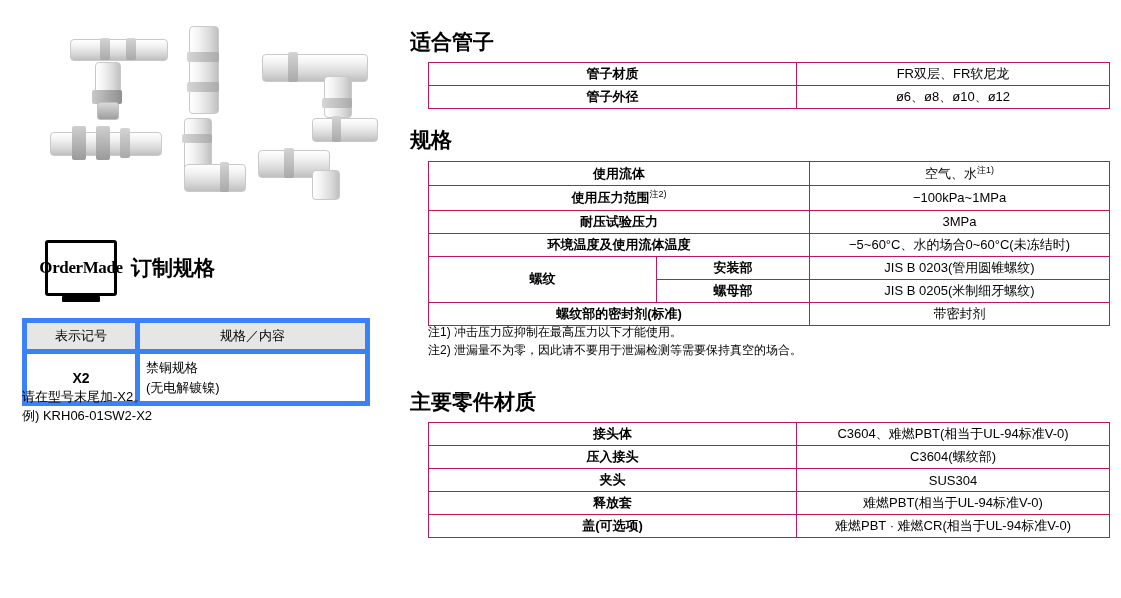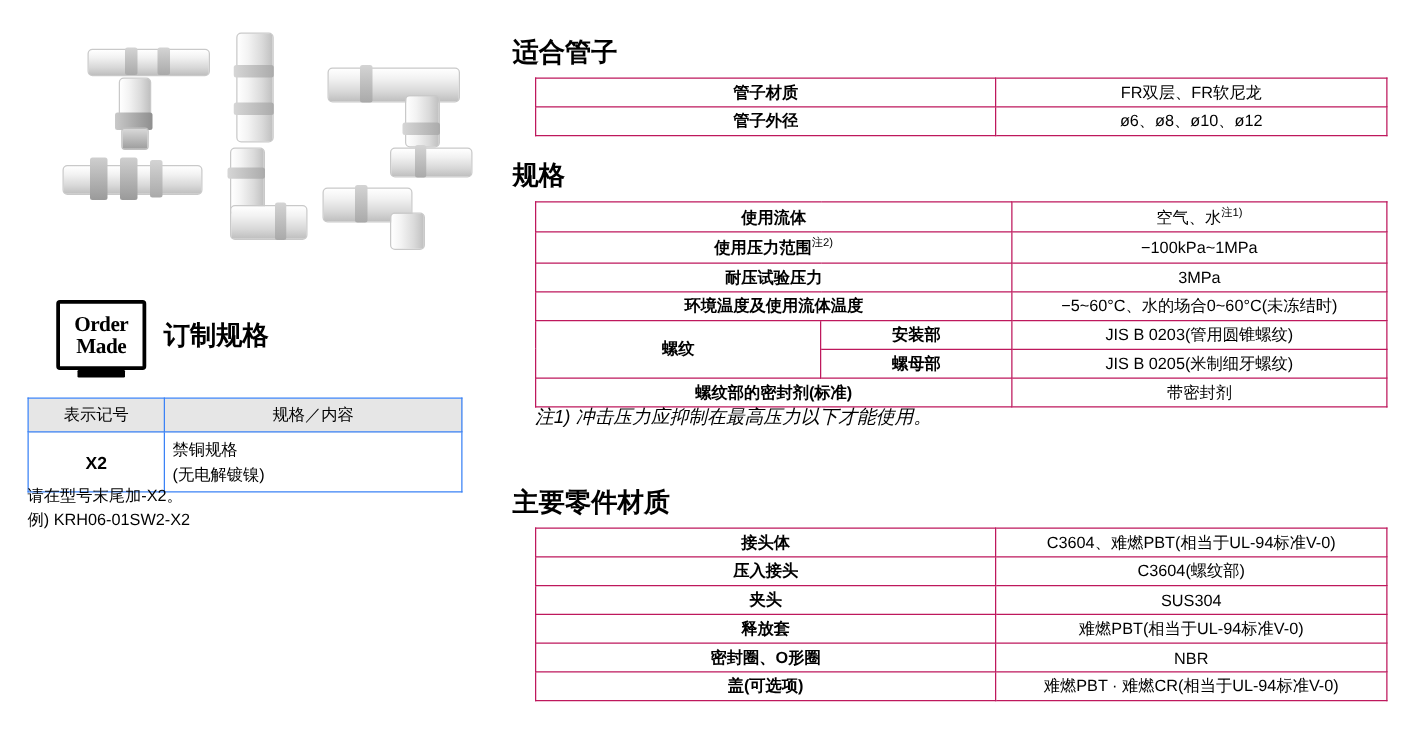--- a/index.html
+++ b/index.html
@@ -73,21 +73,21 @@
   }
   .om-badge {
     width: 72px;
     height: 56px;
     background: #ffffff;
     border: 3px solid #000000;
     border-radius: 3px;
     position: relative;
     box-sizing: border-box;
     display: flex;
-    flex-direction: column;
+    flex-direction: row;
     align-items: center;
     justify-content: center;
     line-height: 1.02;
   }
   .om-badge .om-line {
     font-weight: bold;
     font-size: 17px;
     letter-spacing: -0.4px;
     font-family: "Liberation Serif", serif;
   }
@@ -109,21 +109,21 @@
   .left-table {
     position: absolute;
     left: 22px;
     top: 318px;
     width: 348px;
     border-collapse: collapse;
     font-size: 13px;
   }
   .left-table th,
   .left-table td {
-    border: 1px solid #3b82f6;
+    border: 5px solid #3b82f6;
     padding: 4px 6px;
     vertical-align: middle;
   }
   .left-table thead th {
     background: #e6e6e6;
     font-weight: normal;
     text-align: center;
     font-size: 13px;
     padding: 4px 6px;
   }
@@ -184,24 +184,23 @@
     text-align: center;
     font-weight: bold;
     width: 215px;
   }
   sup.note {
     font-size: 9px;
     vertical-align: super;
     font-weight: normal;
   }
   .footnotes {
-    font-size: 15px;
+    font-size: 12px;
     line-height: 1.5;
     margin-top: 5px;
-    font-style: italic;
   }
   
   .blk { position: absolute; }
   #title-tube { left: 0px; top: 28px; }
   #table-tube { left: 18px; top: 62px; }
   #title-spec { left: 0px; top: 126px; }
   #table-spec { left: 18px; top: 161px; border-radius: 21px; }
   #notes-spec { left: 18px; top: 318px; width: 690px; }
   #title-mat { left: 0px; top: 388px; }
   #table-mat { left: 18px; top: 422px; }
@@ -344,20 +343,21 @@
         </tr>
         <tr>
           <td class="label" colspan="2">螺纹部的密封剂(标准)</td>
           <td class="value">带密封剂</td>
         </tr>
       </tbody>
     </table>
 
     <div class="footnotes blk" id="notes-spec">
       <div>注1) 冲击压力应抑制在最高压力以下才能使用。</div>
+      <div>注2) 泄漏量不为零，因此请不要用于泄漏检测等需要保持真空的场合。</div>
     </div>
 
     <h2 class="section-title blk" id="title-mat">主要零件材质</h2>
     <table class="data-table blk" id="table-mat">
       <tbody>
         <tr>
           <td class="label">接头体</td>
           <td class="value">C3604、难燃PBT(相当于UL-94标准V-0)</td>
         </tr>
         <tr>
@@ -366,24 +366,20 @@
         </tr>
         <tr>
           <td class="label">夹头</td>
           <td class="value">SUS304</td>
         </tr>
         <tr>
           <td class="label">释放套</td>
           <td class="value">难燃PBT(相当于UL-94标准V-0)</td>
         </tr>
         <tr>
-          <td class="label">密封圈、O形圈</td>
-          <td class="value">NBR</td>
-        </tr>
-        <tr>
           <td class="label">盖(可选项)</td>
           <td class="value">难燃PBT · 难燃CR(相当于UL-94标准V-0)</td>
         </tr>
       </tbody>
     </table>
 
   </div>
 </div>
 
 </body></html>

